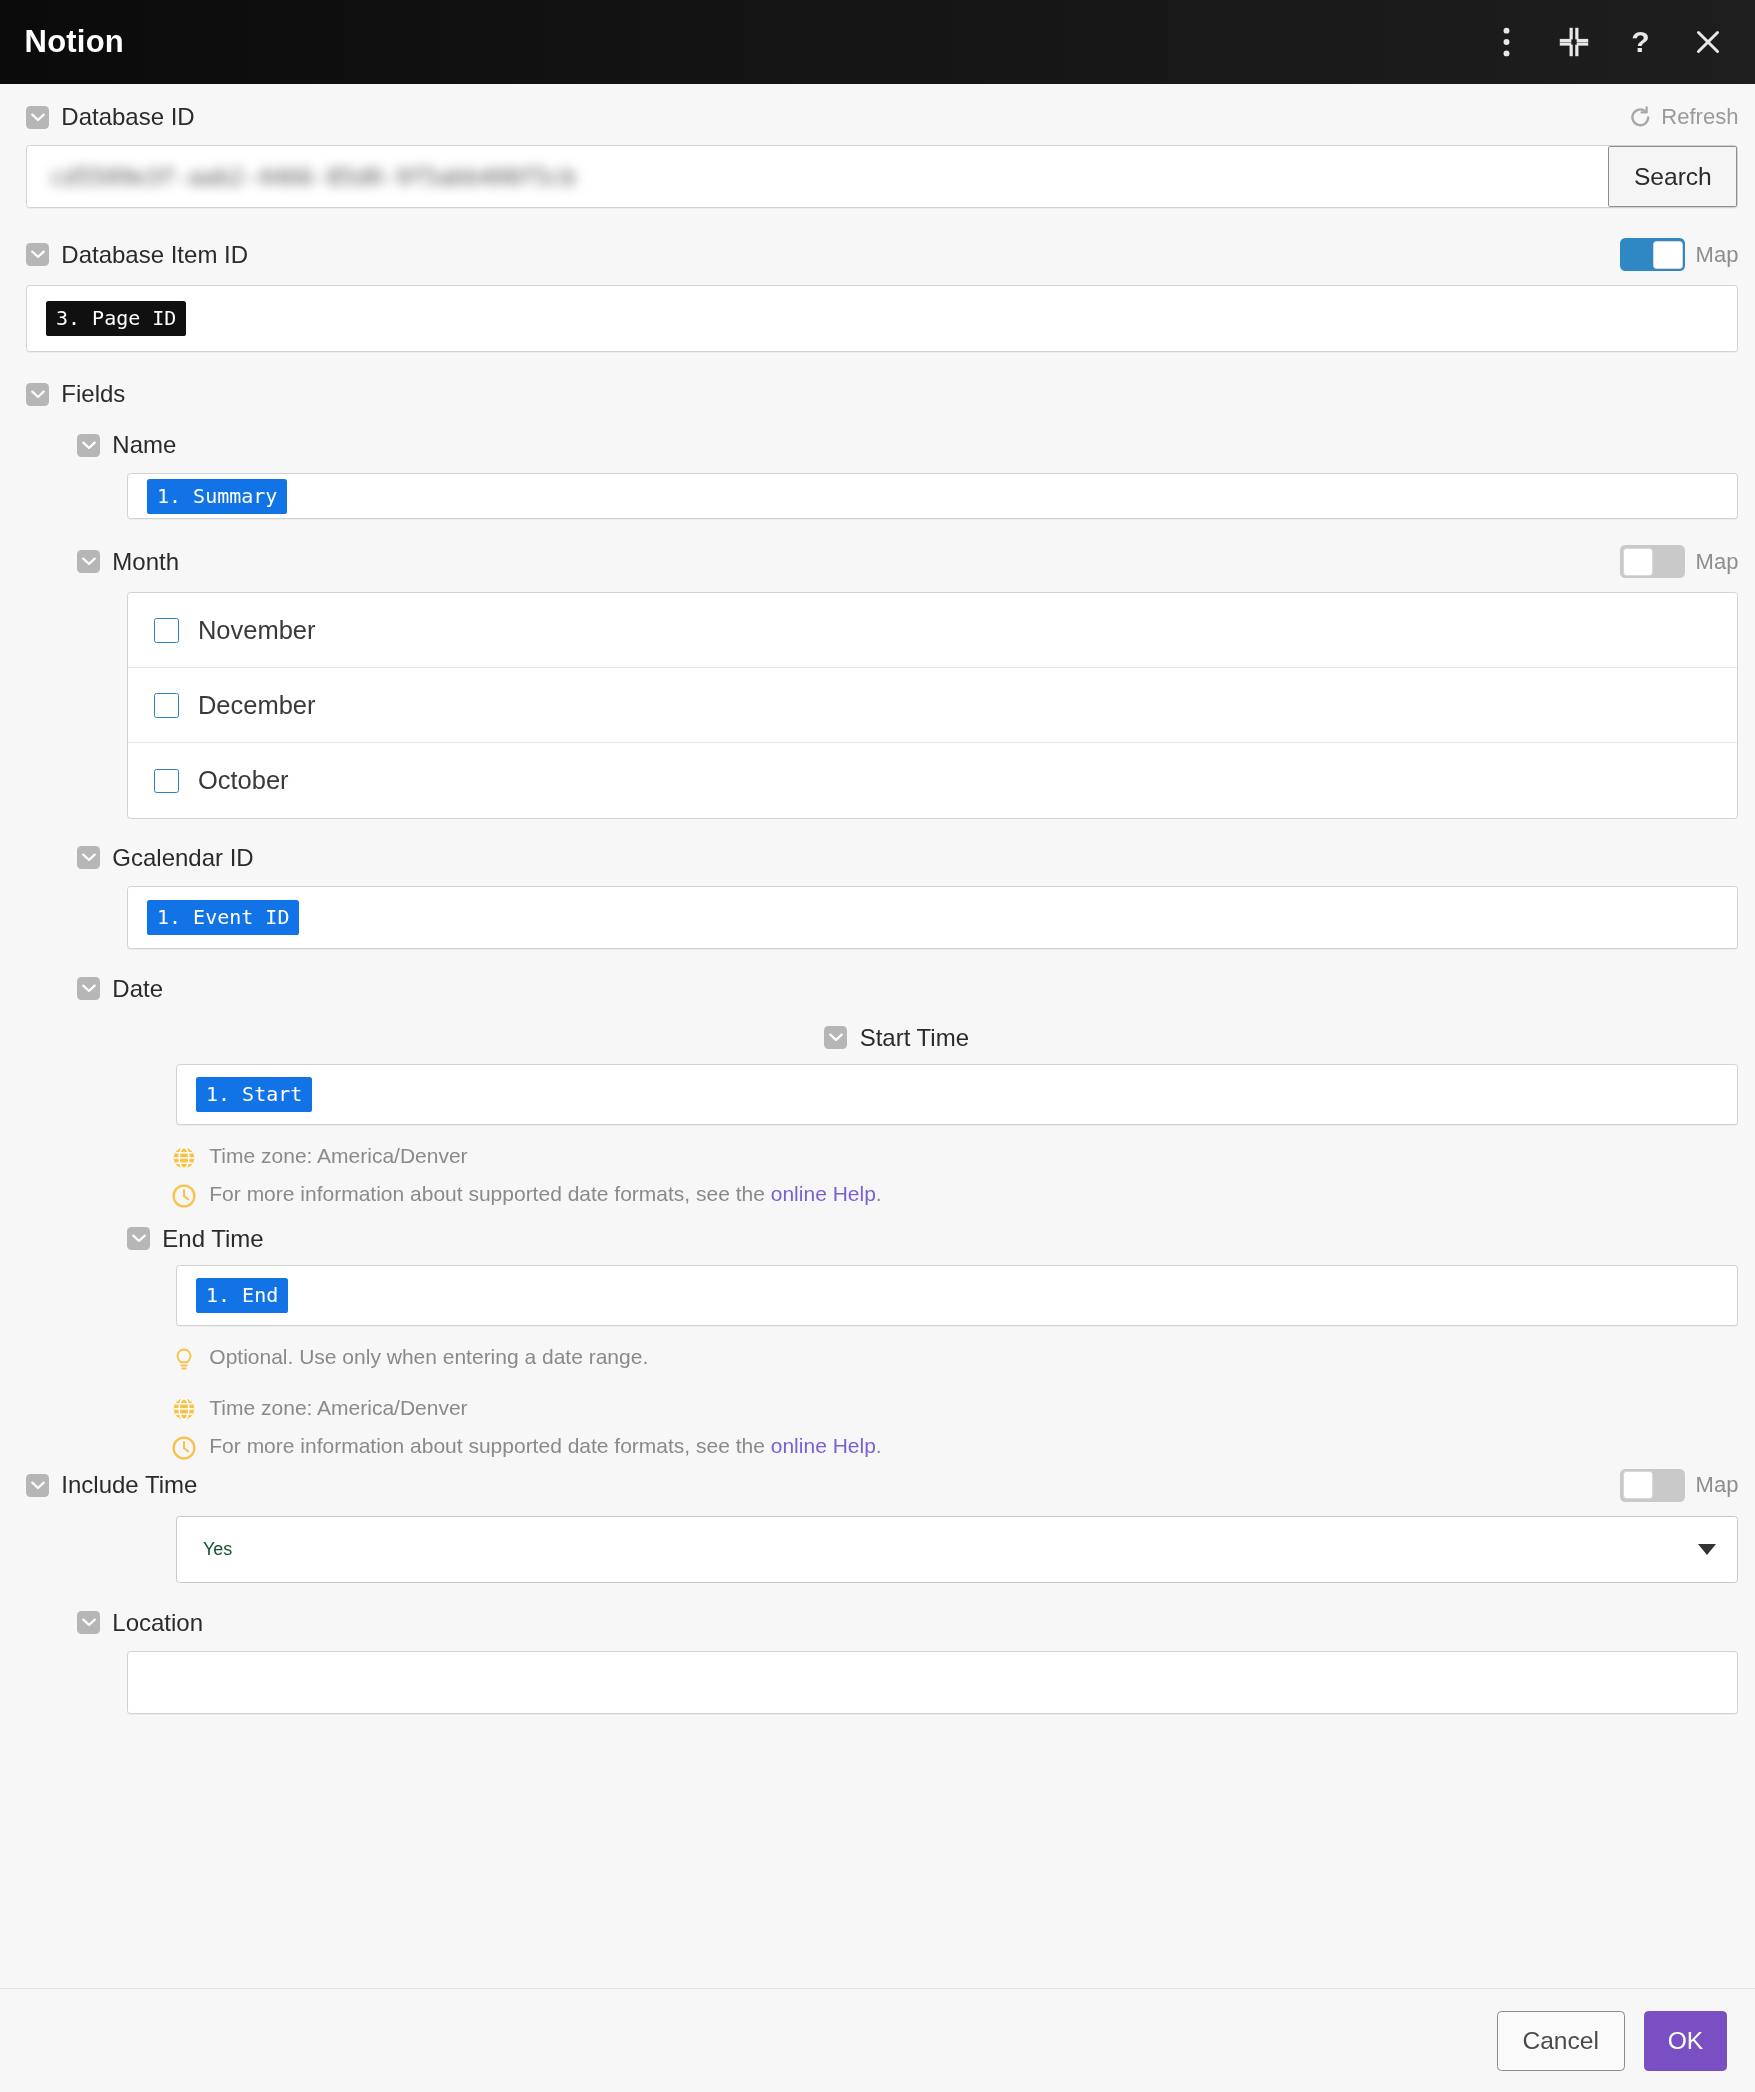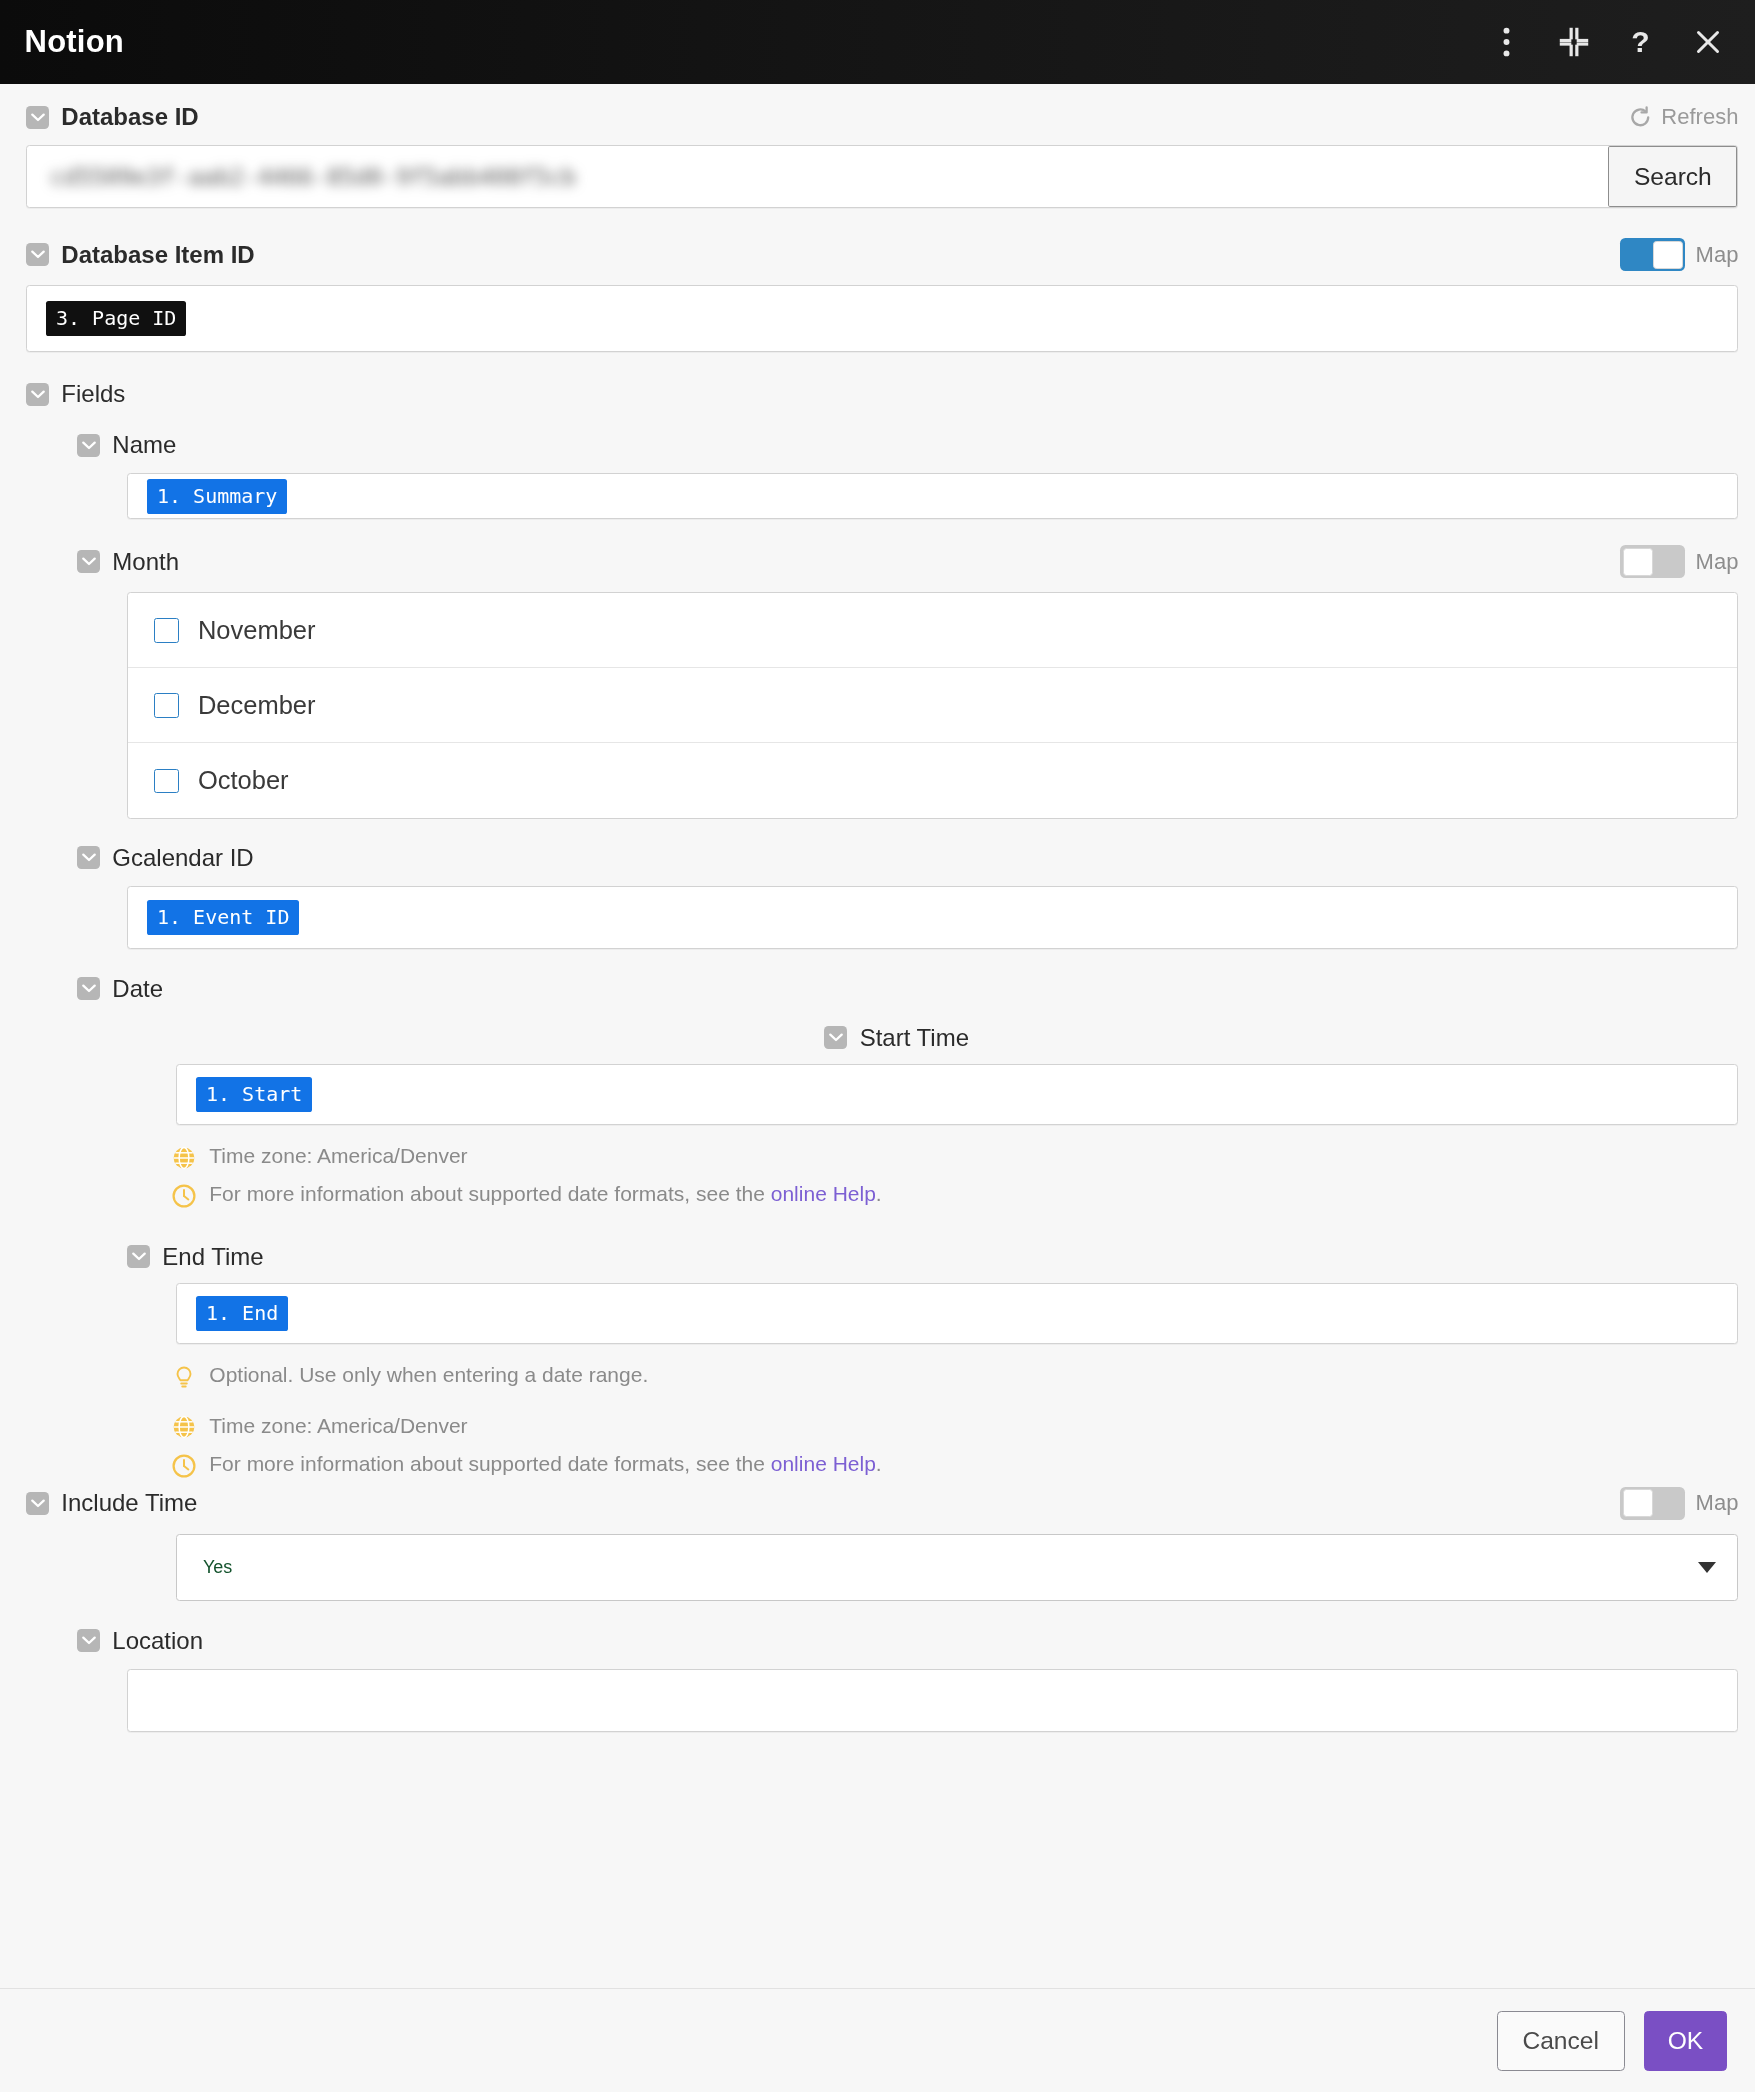--- a/index.html
+++ b/index.html
@@ -38,21 +38,21 @@
   .head-left { display: flex; align-items: center; }
 
   .toggle-caret {
     width: 23px; height: 23px; border-radius: 4.4px; background: #b6b6b6;
     display: inline-flex; align-items: center; justify-content: center;
     margin-right: 12.3px; flex: none; cursor: pointer;
   }
   .toggle-caret svg { display:block; }
 
   .lbl { font-size: 24px; color: #2b2b2b; }
-  .lbl.bold { font-weight: bold; }
+  .lbl.bold { font-weight: normal; }
 
   .refresh {
     display: flex; align-items: center; gap: 8.8px; color: #9a9a9a; font-size: 22px; cursor: pointer;
   }
 
   .field-box {
     background: #fff; border: 0.9px solid #d2d2d2; border-radius: 3.5px;
     box-shadow: 0 0.9px 0 rgba(0,0,0,0.04);
     display: flex; align-items: center;
   }
@@ -333,21 +333,21 @@
           <circle cx="15" cy="15" r="12" fill="none" stroke="#f5c349" stroke-width="2.6"></circle>
           <g stroke="#f5c349" stroke-width="2.3" stroke-linecap="round">
               <line x1="15" y1="8" x2="15" y2="15"></line>
               <line x1="15" y1="15" x2="20" y2="19"></line>
             </g>
         </svg>
         <span class="hint-text"><span>For more information about supported date formats, see the </span><a href="#">online Help</a><span>.</span></span>
       </div>
     </div>
 
-    <div class="section row-head" style="margin-top:34px; padding-left:127px;">
+    <div class="section row-head" style="margin-top:16px; padding-left:127px;">
       <div class="head-left">
         <span class="toggle-caret">
           <svg width="14" height="8.8" viewBox="0 0 16 10">
               <path d="M1.5 1.8 L8 8 L14.5 1.8" fill="none" stroke="#fff" stroke-width="2.6" stroke-linecap="round" stroke-linejoin="round"></path>
             </svg>
         </span>
         <span class="lbl">End Time</span>
       </div>
     </div>
     <div class="section" style="margin-top:12.3px; padding-left:176px; padding-right:17.6px;">

